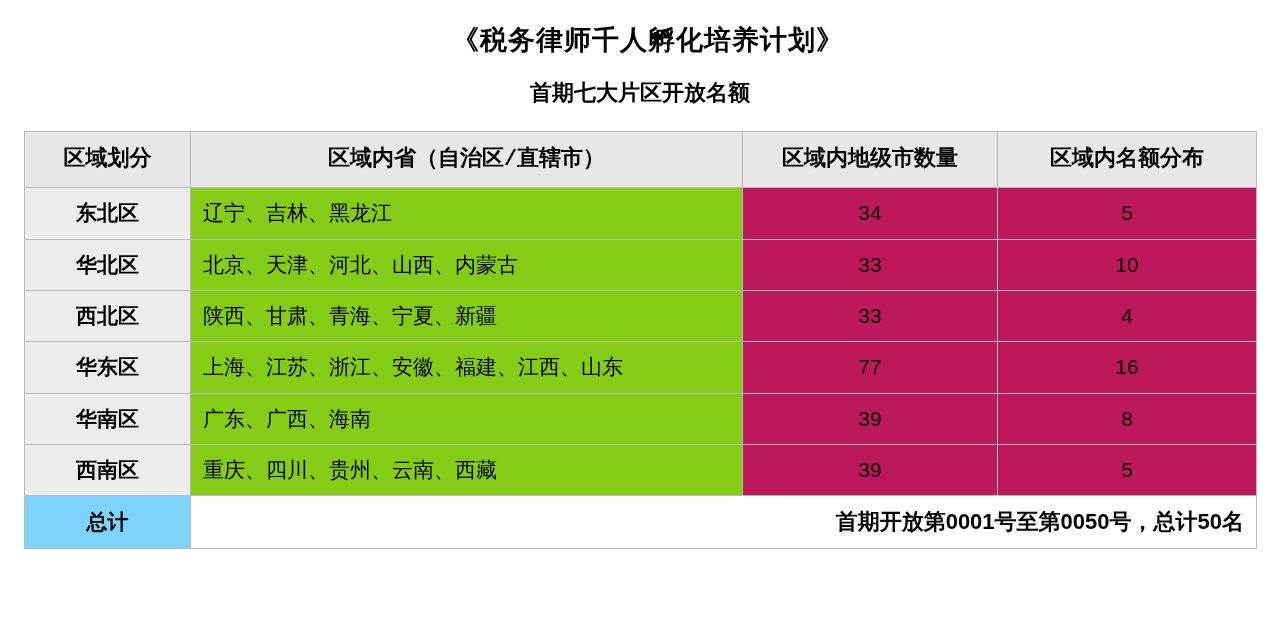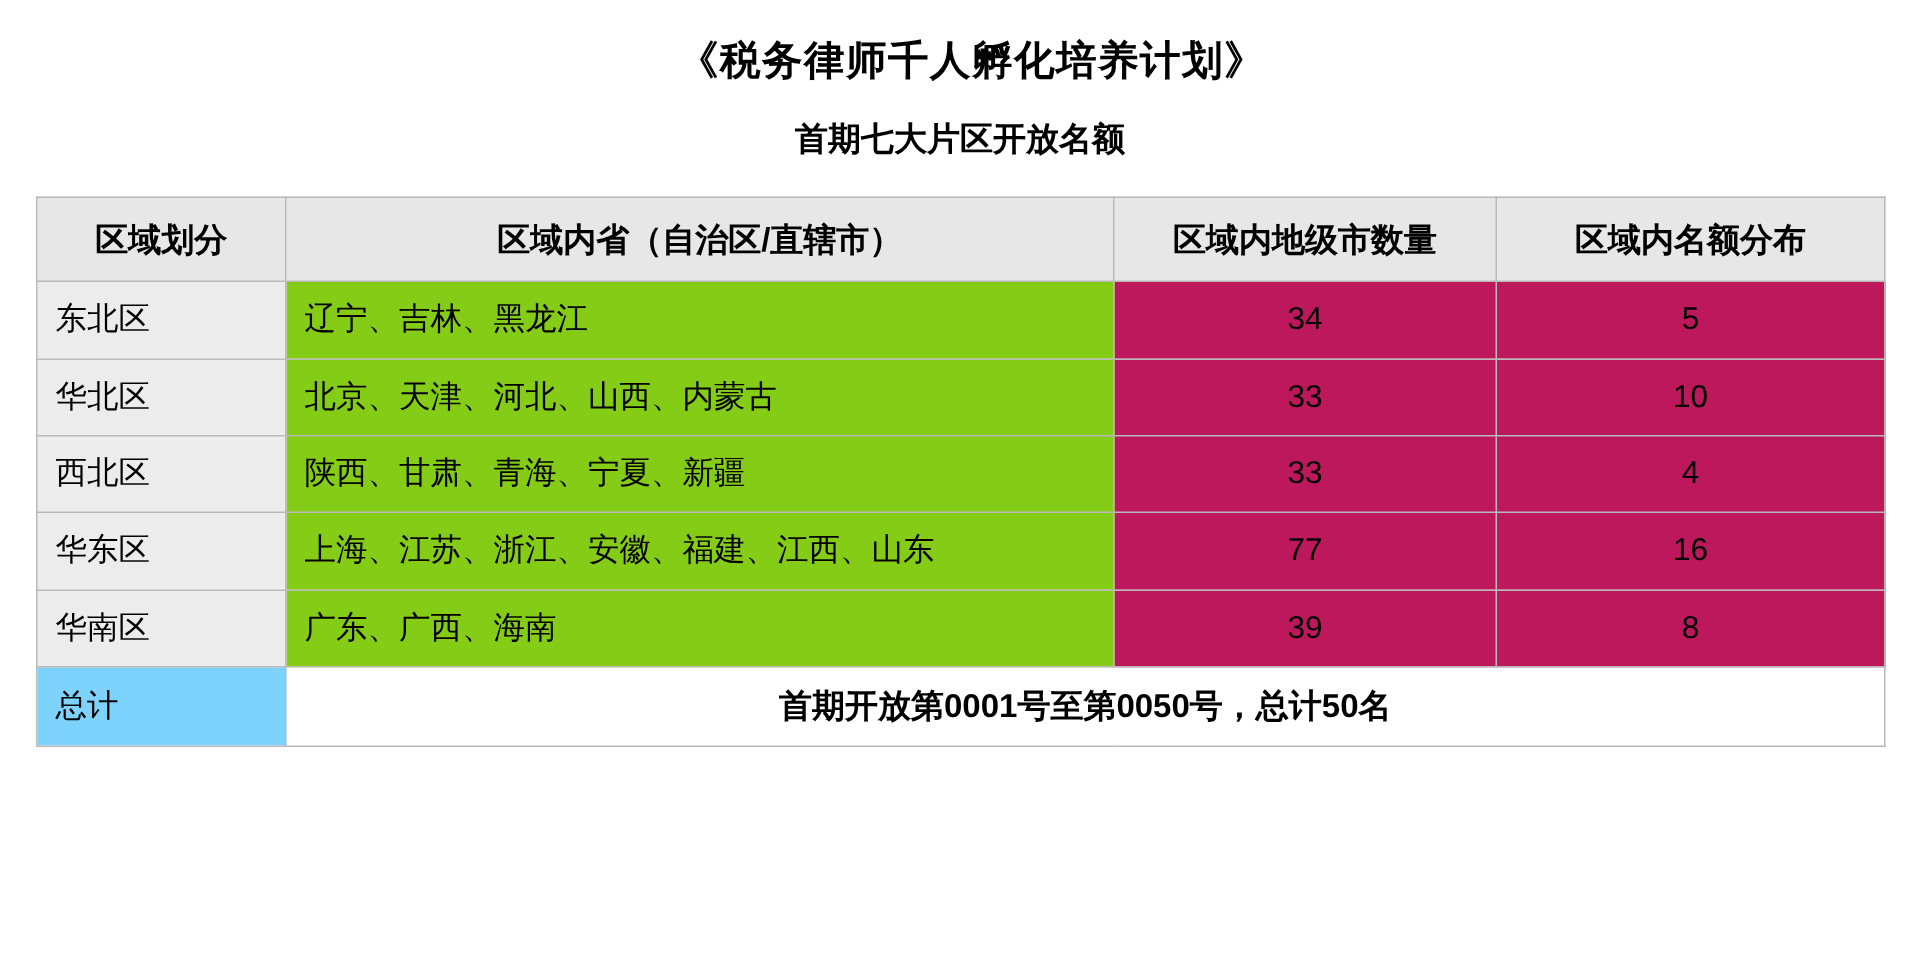--- a/index.html
+++ b/index.html
@@ -57,39 +57,41 @@
     line-height: 1.35;
     padding: 11px 12px;
     box-sizing: border-box;
   }
   table.quota-table thead th {
     background: #e7e7e7;
     font-weight: bold;
     text-align: center;
     font-size: 22px;
     padding: 13px 10px;
+    font-family: Liberation Mono, monospace;
   }
   td.region-name {
     background: #ececec;
-    font-weight: normal;
+    text-align: center;
+    font-weight: bold;
     font-size: 22px;
   }
   td.provinces {
     text-align: left;
     background: #84cc16;
   }
   td.num {
     text-align: center;
     background: #be185d;
   }
   tr.total-row td.region-name {
     background: #7dd3fc;
   }
   tr.total-row td.total-text {
-    text-align: center;
+    text-align: right;
     font-weight: bold;
     background: #ffffff;
     font-size: 22px;
   }
 </style>
 </head>
 <body>
 
 <div class="page">
 
@@ -136,20 +138,26 @@
           <td class="provinces">上海、江苏、浙江、安徽、福建、江西、山东</td>
           <td class="num">77</td>
           <td class="num">16</td>
         </tr>
         <tr>
           <td class="region-name">华南区</td>
           <td class="provinces">广东、广西、海南</td>
           <td class="num">39</td>
           <td class="num">8</td>
         </tr>
+        <tr>
+          <td class="region-name">西南区</td>
+          <td class="provinces">重庆、四川、贵州、云南、西藏</td>
+          <td class="num">39</td>
+          <td class="num">5</td>
+        </tr>
         <tr class="total-row">
           <td class="region-name">总计</td>
           <td class="total-text" colspan="3">首期开放第0001号至第0050号，总计50名</td>
         </tr>
       </tbody>
     </table>
   </div>
 
 </div>
 

